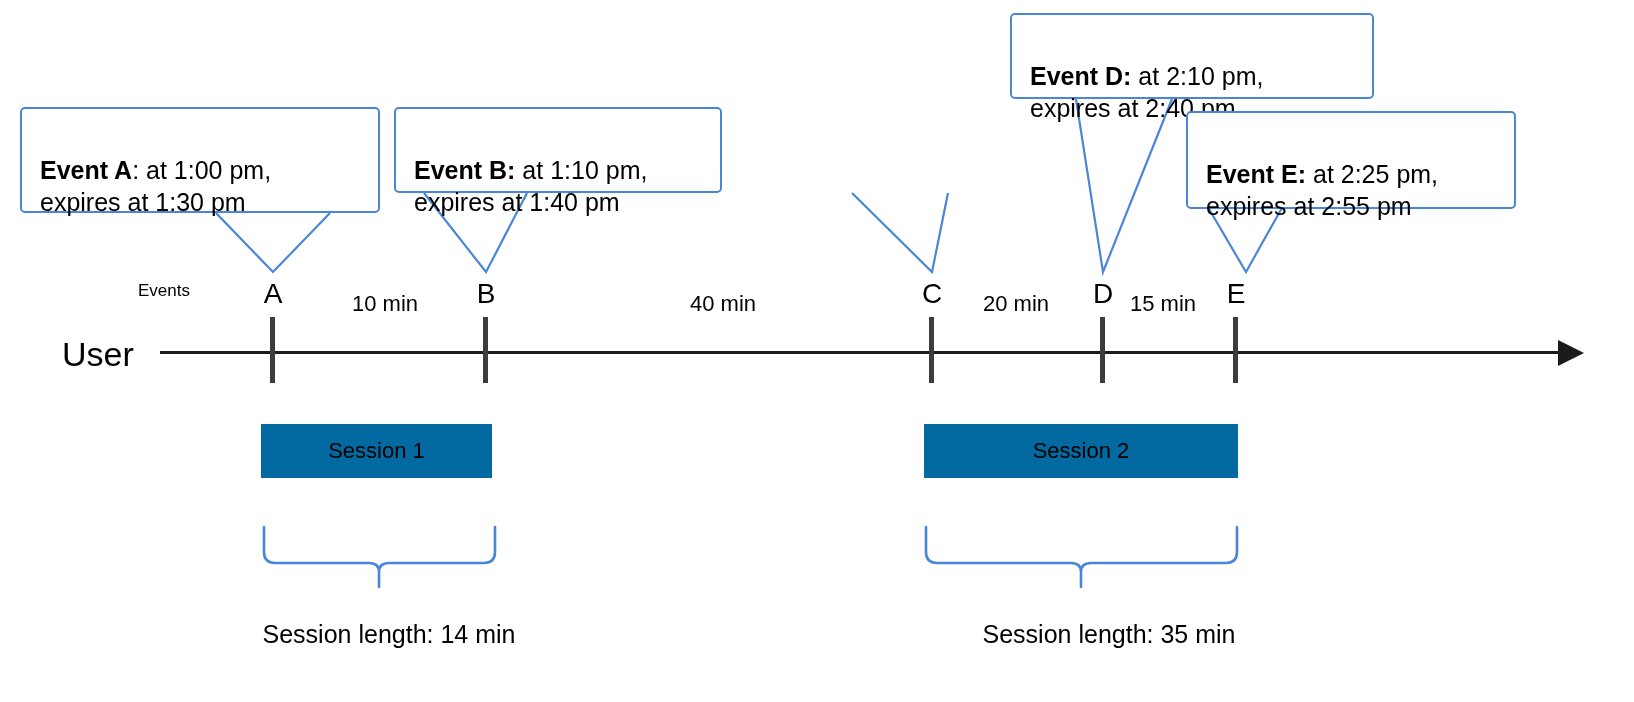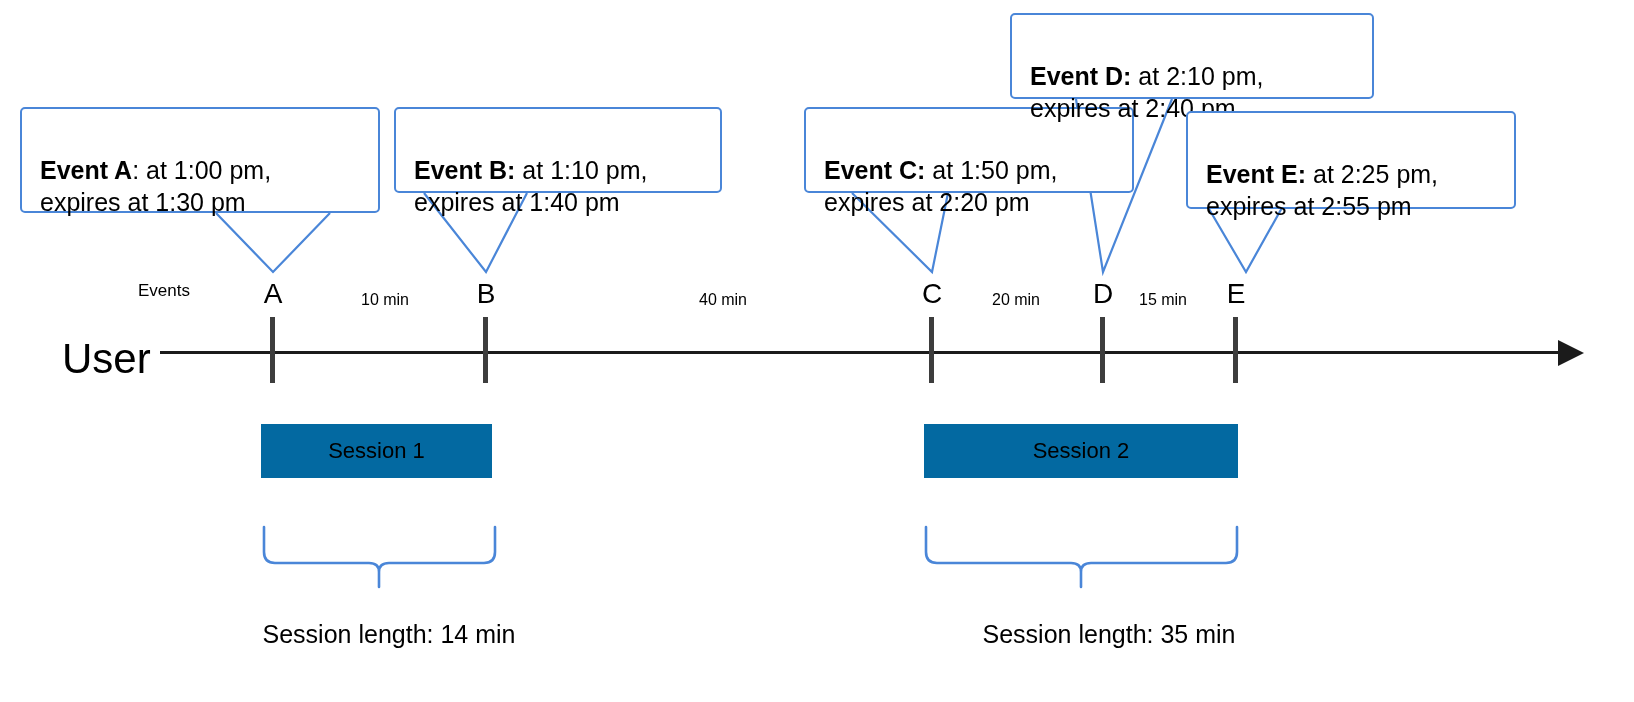--- a/index.html
+++ b/index.html
@@ -69,41 +69,41 @@
   .tick {
     position: absolute;
     width: 5px;
     background: #3d3d3d;
     z-index: 4;
   }
 
   
   .user-label {
     position: absolute;
-    font-size: 42px;
+    font-size: 34px;
     color: #000000;
     white-space: nowrap;
   }
   .events-label {
     position: absolute;
     font-size: 17px;
     color: #000000;
     white-space: nowrap;
   }
   .event-letter {
     position: absolute;
     font-size: 28px;
     color: #000000;
     text-align: center;
     transform: translateX(-50%);
     white-space: nowrap;
   }
   .interval-label {
     position: absolute;
-    font-size: 16px;
+    font-size: 22px;
     color: #000000;
     text-align: center;
     transform: translateX(-50%);
     white-space: nowrap;
   }
 
   
   .session-box {
     position: absolute;
     background: #0369a1;
@@ -133,24 +133,20 @@
   <div class="callout" style="left:20px; top:107px; width:360px; height:106px;">
     <span class="ev">Event A</span><span>: at 1:00 pm,
 expires at 1:30 pm</span>
   </div>
 
   <div class="callout" style="left:394px; top:107px; width:328px; height:86px;">
     <span class="ev">Event B:</span><span> at 1:10 pm,
 expires at 1:40 pm</span>
   </div>
 
-  <div class="callout" style="left:804px; top:107px; width:330px; height:86px;">
-    <span class="ev">Event C:</span><span> at 1:50 pm,
-expires at 2:20 pm</span>
-  </div>
 
   <div class="callout" style="left:1010px; top:13px; width:364px; height:86px;">
     <span class="ev">Event D:</span><span> at 2:10 pm,
 expires at 2:40 pm</span>
   </div>
 
   <div class="callout" style="left:1186px; top:111px; width:330px; height:98px;">
     <span class="ev">Event E:</span><span> at 2:25 pm,
 expires at 2:55 pm</span>
   </div>

